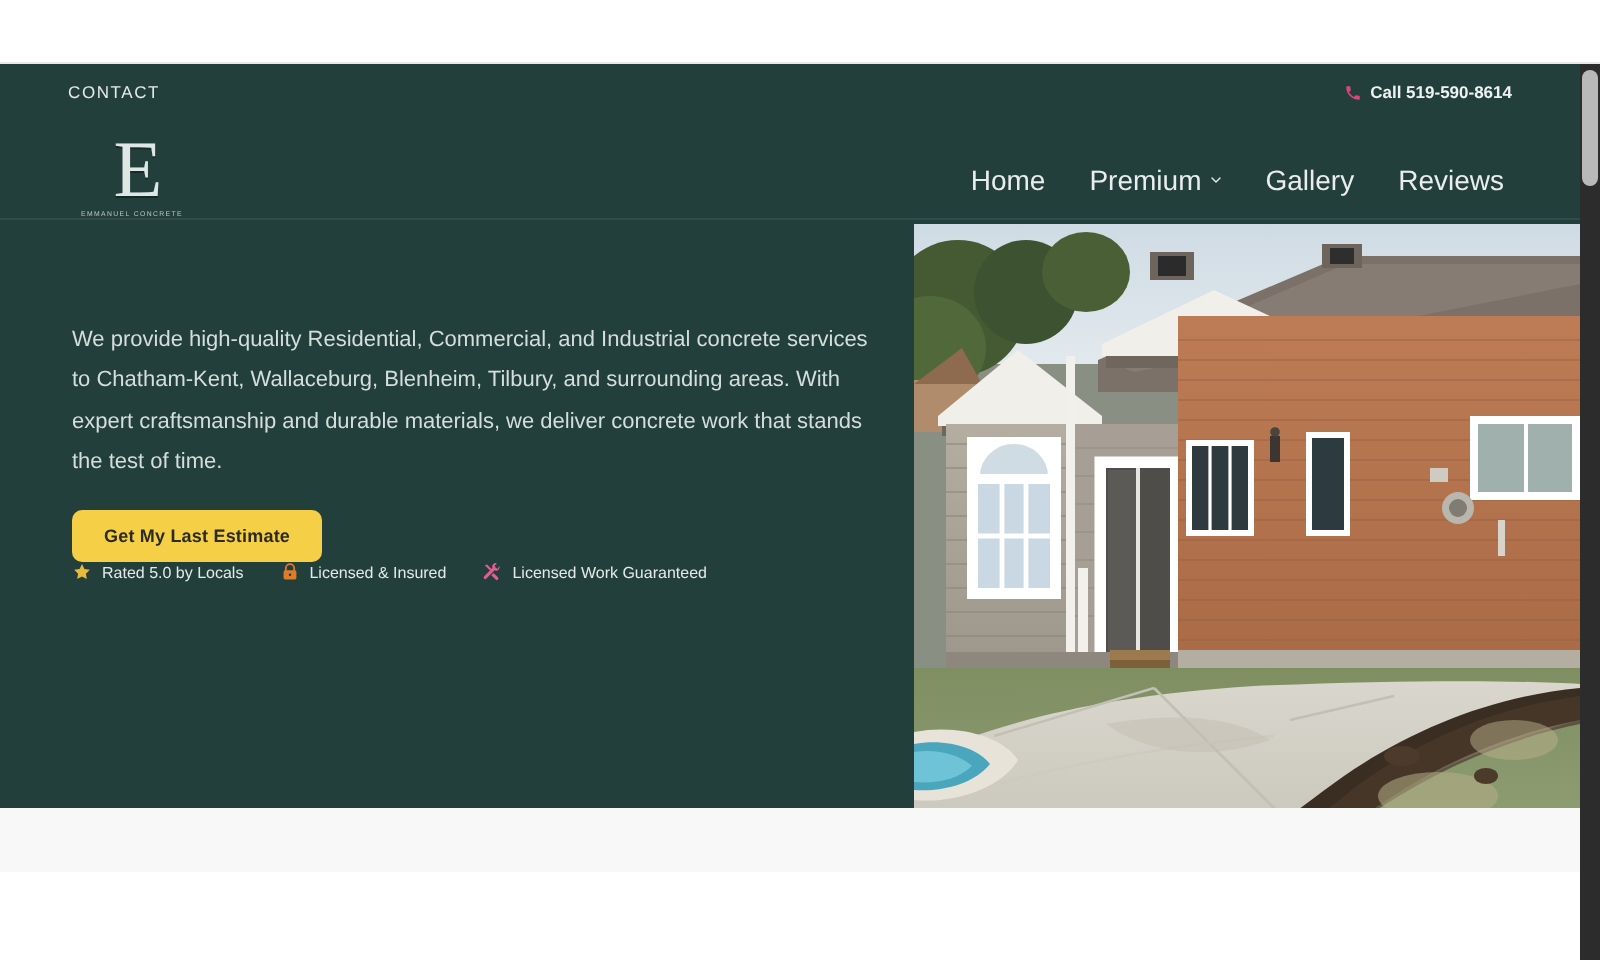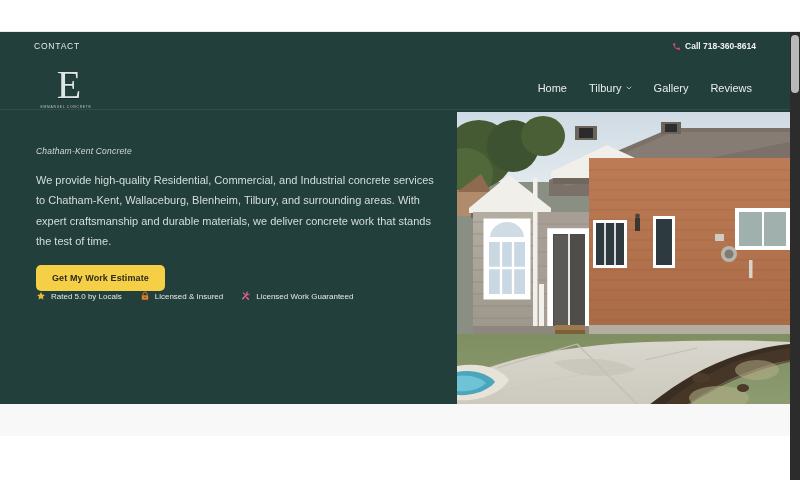--- a/index.html
+++ b/index.html
@@ -112,21 +112,21 @@
 
   .nav {
     position: absolute;
     right: 38px; top: 50px;
     display: flex;
     align-items: center;
     gap: 22px;
   }
   .nav-item {
     color: #e9eeec;
-    font-size: 11px;
+    font-size: 14px;
     font-weight: 500;
     display: flex;
     align-items: center;
     gap: 4px;
     white-space: nowrap;
   }
   .chev { width: 6px; height: 6px; display: block; }
 
   
   .hero-copy {
@@ -240,55 +240,54 @@
     <section class="hero">
 
       <div class="topbar">
         <span class="topbar-left">CONTACT</span>
         <a class="topbar-right">
           <span>
             <svg class="phone-ico" viewBox="0 0 24 24" fill="#e0447f" aria-hidden="true">
               <path d="M6.6 10.8c1.5 2.9 3.7 5.1 6.6 6.6l2.2-2.2c.3-.3.7-.4 1-.2 1.2.4 2.4.6 3.6.6.6 0 1 .4 1 1V20c0 .6-.4 1-1 1C10.6 21 3 13.4 3 4c0-.6.4-1 1-1h3.5c.6 0 1 .4 1 1 0 1.3.2 2.5.6 3.6.1.4 0 .8-.2 1l-2.3 2.2z"></path>
             </svg>
           </span>
-          <span>Call 718-360-8614</span>
+          <span>Call 519-590-8614</span>
         </a>
       </div>
 
       <div class="header"></div>
 
       <a class="logo">
         <span class="logo-mark">E</span>
         <span class="logo-sub">Emmanuel Concrete</span>
       </a>
 
       <nav class="nav">
         <a class="nav-item">
           <span>Home</span>
         </a>
         <a class="nav-item">
-          <span>Tilbury</span>
+          <span>Premium</span>
           <span>
             <svg class="chev" viewBox="0 0 12 12" aria-hidden="true">
               <path d="M2 4l4 4 4-4" fill="none" stroke="#e9eeec" stroke-width="1.4" stroke-linecap="round" stroke-linejoin="round"></path>
             </svg>
           </span>
         </a>
         <a class="nav-item">
           <span>Gallery</span>
         </a>
         <a class="nav-item">
           <span>Reviews</span>
         </a>
       </nav>
 
       <div class="hero-copy">
-        <div class="eyebrow">Chatham-Kent Concrete</div>
         <p class="subcopy">We provide high-quality Residential, Commercial, and Industrial concrete services to Chatham-Kent, Wallaceburg, Blenheim, Tilbury, and surrounding areas. With expert craftsmanship and durable materials, we deliver concrete work that stands the test of time.</p>
-        <button class="cta">Get My Work Estimate</button>
+        <button class="cta">Get My Last Estimate</button>
 
         <div class="badges">
 
           <div class="badge">
             <span>
               <svg class="badge-ico" viewBox="0 0 24 24" fill="#e8b93a" aria-hidden="true">
                 <path d="M12 2.5l2.9 5.9 6.5.95-4.7 4.6 1.1 6.45L12 17.4l-5.8 3 1.1-6.45-4.7-4.6 6.5-.95z"></path>
               </svg>
             </span>
             <span>Rated 5.0 by Locals</span>

